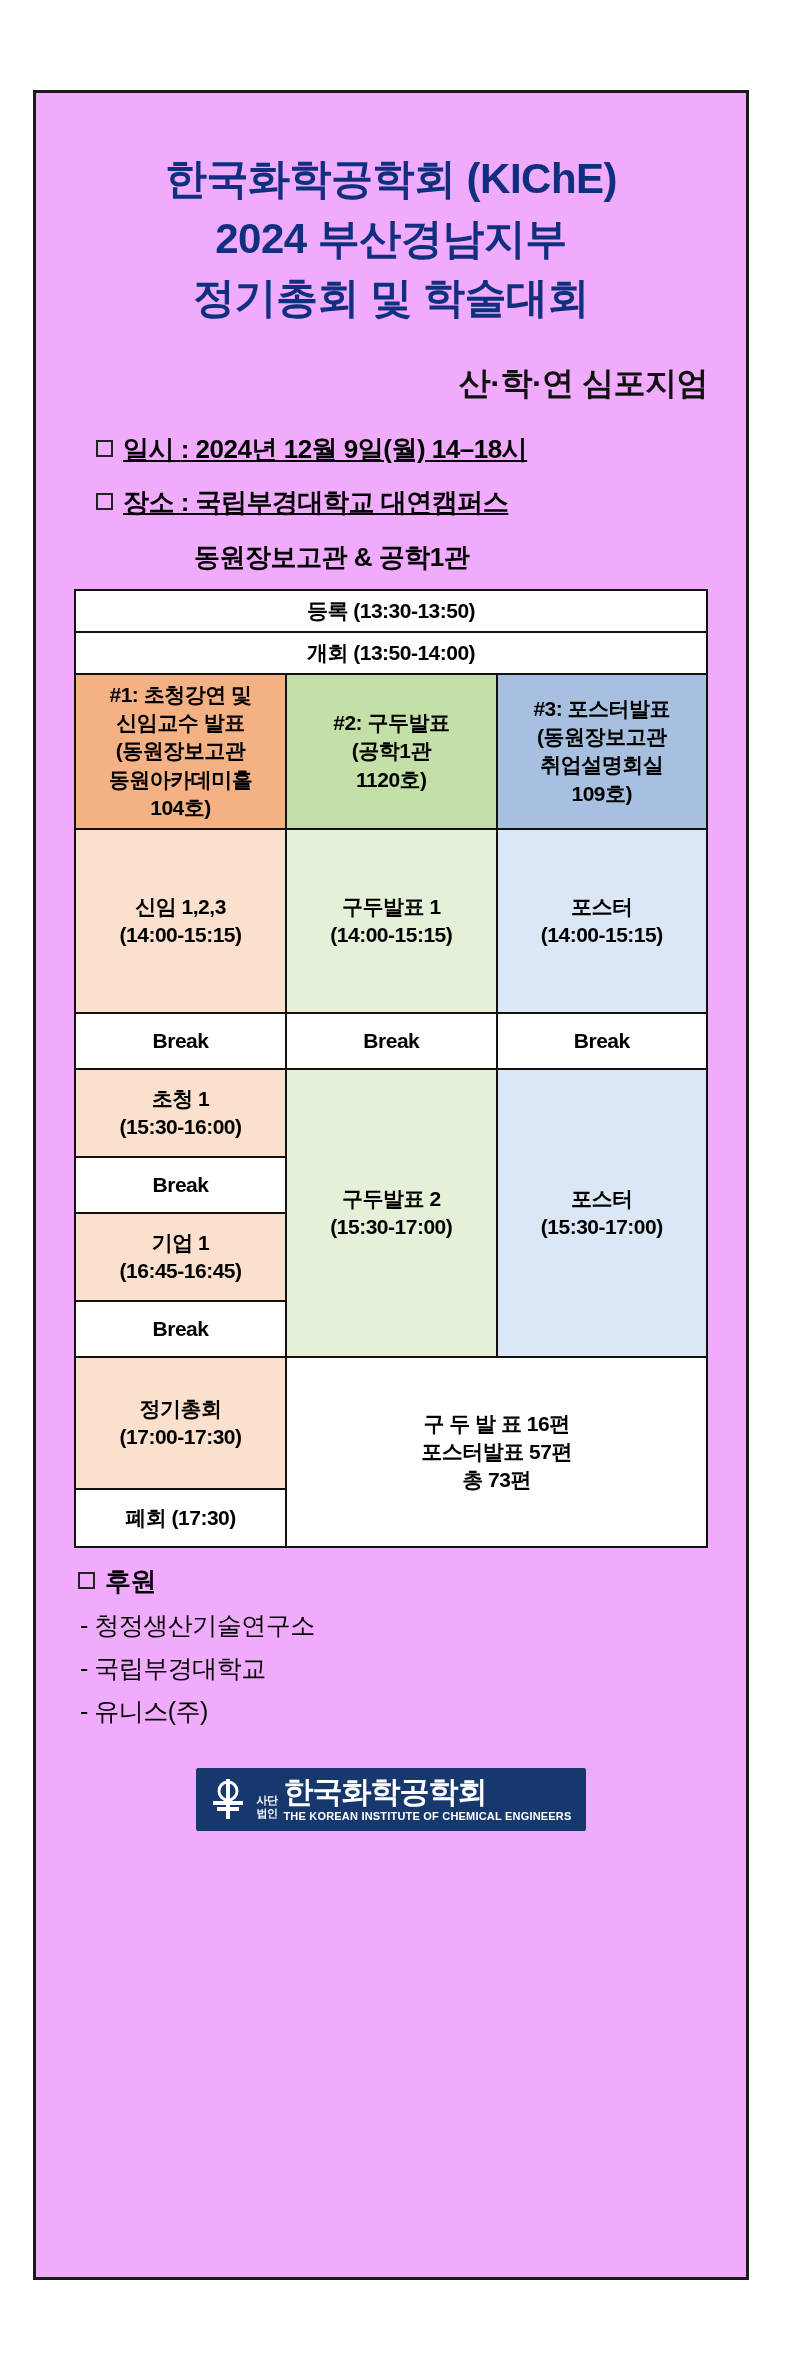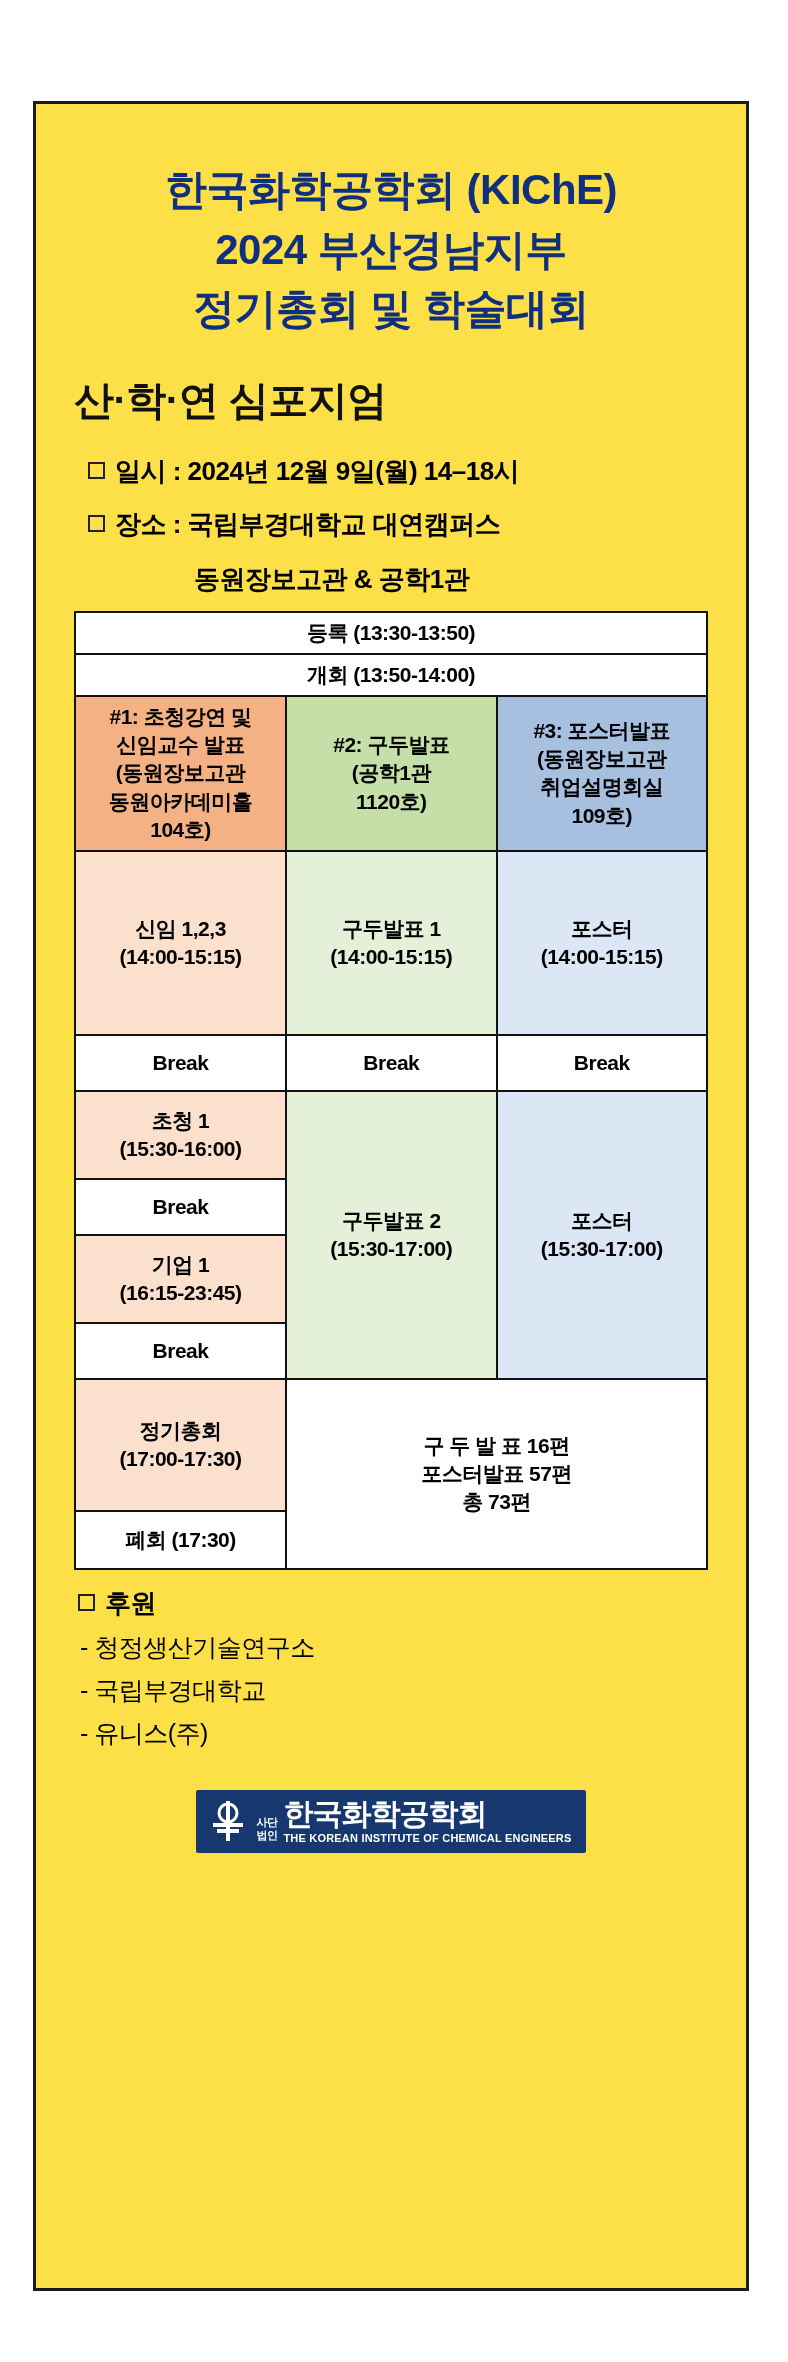--- a/index.html
+++ b/index.html
@@ -10,56 +10,57 @@
   body {
     width: 788px;
     height: 2362px;
     font-family: "Liberation Sans", sans-serif;
     color: #000;
     position: relative;
   }
   .poster {
     position: absolute;
     left: 33px;
-    top: 101px;
+    top: 90px;
     width: 716px;
     height: 2190px;
     border: 3px solid #1b1b1b;
     box-sizing: border-box;
-    background: #fde047;
+    background: #f0abfc;
   }
   .inner {
     padding: 28px 38px 10px 38px;
   }
   .title-block {
     text-align: center;
     color: #10307f;
     font-weight: bold;
     letter-spacing: -0.5px;
     margin-top: 28px;
   }
   .title-line {
     font-size: 42px;
     line-height: 1.42;
     white-space: nowrap;
   }
   .subtitle {
-    text-align: left;
-    font-size: 40px;
+    text-align: right;
+    font-size: 32px;
     font-weight: bold;
     color: #111;
     margin-top: 34px;
     letter-spacing: -0.5px;
   }
   .infoline {
     font-size: 26px;
     font-weight: bold;
     margin-top: 26px;
-    margin-left: 14px;
-    letter-spacing: -0.5px;
+    margin-left: 22px;
+    letter-spacing: -0.5px;
+    text-decoration: underline;
   }
   .infoline .box {
     display: inline-block;
     width: 17px;
     height: 17px;
     border: 2px solid #222;
     margin-right: 10px;
     vertical-align: 1px;
     box-sizing: border-box;
   }
@@ -235,21 +236,21 @@
           <td class="body-green" rowspan="4" style="white-space:pre-line">구두발표 2
 (15:30-17:00)</td>
           <td class="body-blue" rowspan="4" style="white-space:pre-line">포스터
 (15:30-17:00)</td>
         </tr>
         <tr>
           <td class="white brk">Break</td>
         </tr>
         <tr>
           <td class="body-orange" style="white-space:pre-line;height:74px">기업 1
-(16:15-23:45)</td>
+(16:45-16:45)</td>
         </tr>
         <tr>
           <td class="white brk">Break</td>
         </tr>
         <tr>
           <td class="body-orange gen" style="white-space:pre-line">정기총회
 (17:00-17:30)</td>
           <td class="white stat" rowspan="2" colspan="2">
             <div>구 두 발 표  16편</div>
             <div>포스터발표  57편</div>

